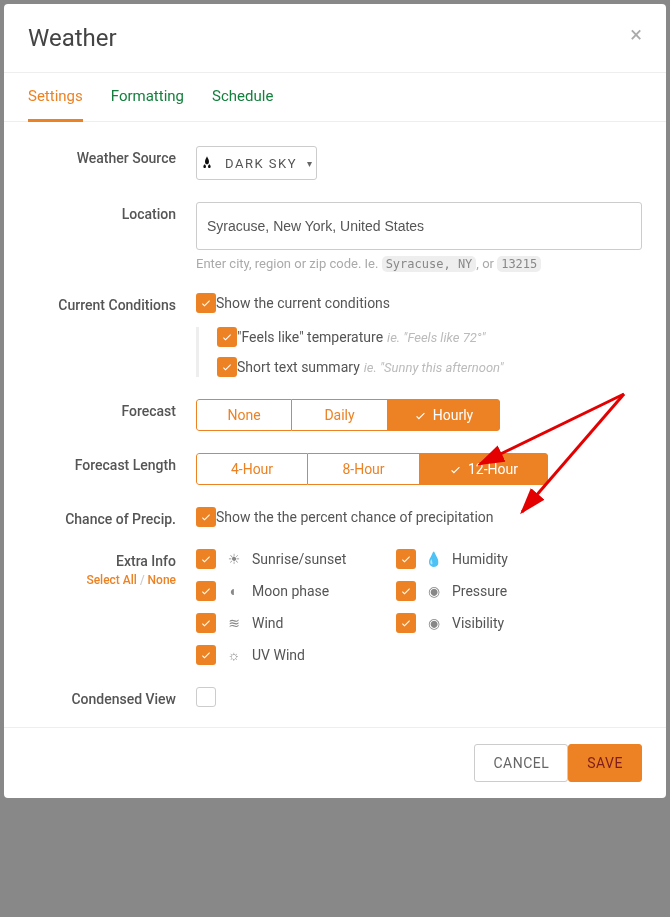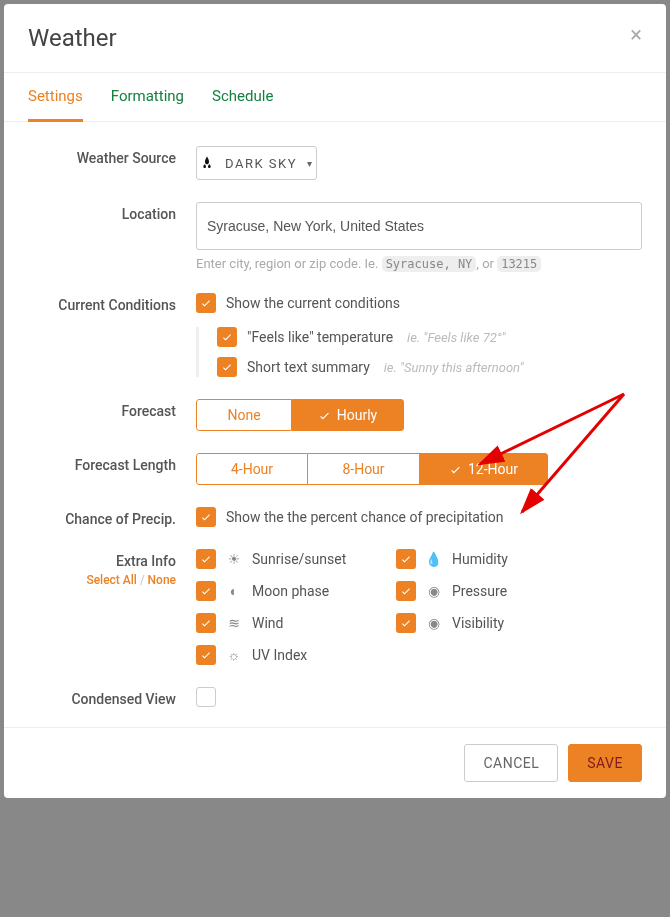--- a/index.html
+++ b/index.html
@@ -114,21 +114,21 @@
     background: #eee;
     color: #888;
     padding: 1px 4px;
     border-radius: 5px;
     font-family: monospace;
     font-size: 12px;
   }
   .check-row {
     display: flex;
     align-items: center;
-    gap: 10px;
+    gap: 0;
     margin-bottom: 10px;
     font-size: 14px;
     color: #555;
   }
   .chk {
     width: 20px;
     height: 20px;
     border-radius: 3px;
     display: flex;
     align-items: center;
@@ -180,21 +180,20 @@
   }
   .extra-item { display: flex; align-items: center; gap: 10px; color: #555; font-size: 14px;}
   .extra-item .mini-icon { color: #888; width: 16px; display:inline-flex; justify-content:center;}
   .sublabel { font-size: 12px; color: #ec8224; margin-top: 4px; }
   .sublabel .sep { color: #ccc; }
   .footer {
     border-top: 1px solid #eee;
     padding: 16px 24px;
     display: flex;
     justify-content: flex-end;
-    gap: 10px;
   }
   .btn {
     padding: 10px 18px;
     border-radius: 3px;
     font-size: 14px;
     letter-spacing: 0.5px;
     cursor: pointer;
   }
   .btn-cancel { border: 1px solid #ccc; background: #fff; color: #666; }
   .btn-save { border: 1px solid #ec8224; background: #ec8224; color: #7f1d1d; }
@@ -275,20 +274,21 @@
           </div>
         </div>
       </div>
     </div>
 
     <div class="row">
       <div class="label-col">Forecast</div>
       <div class="control-col">
         <div class="seg-group">
           <div class="seg">None</div>
+          <div class="seg">Daily</div>
           <div class="seg active wide">
             <svg viewBox="0 0 24 24">
                 <path fill="#fff" d="M9 16.2l-3.5-3.5L4 14.2 9 19.2 20 8.2l-1.5-1.5z"></path>
               </svg>
             <span>Hourly</span>
           </div>
         </div>
       </div>
     </div>
 
@@ -387,21 +387,21 @@
             <span class="mini-icon">◉</span>
             <span>Visibility</span>
           </div>
           <div class="extra-item">
             <div class="chk checked">
                 <svg viewBox="0 0 24 24">
                   <path fill="#fff" d="M9 16.2l-3.5-3.5L4 14.2 9 19.2 20 8.2l-1.5-1.5z"></path>
                 </svg>
               </div>
             <span class="mini-icon">☼</span>
-            <span>UV Index</span>
+            <span>UV Wind</span>
           </div>
         </div>
       </div>
     </div>
 
     <div class="row" style="margin-bottom:10px">
       <div class="label-col">Condensed View</div>
       <div class="control-col">
         <div class="check-row" style="margin-bottom:0">
           <div class="chk unchecked"></div>

